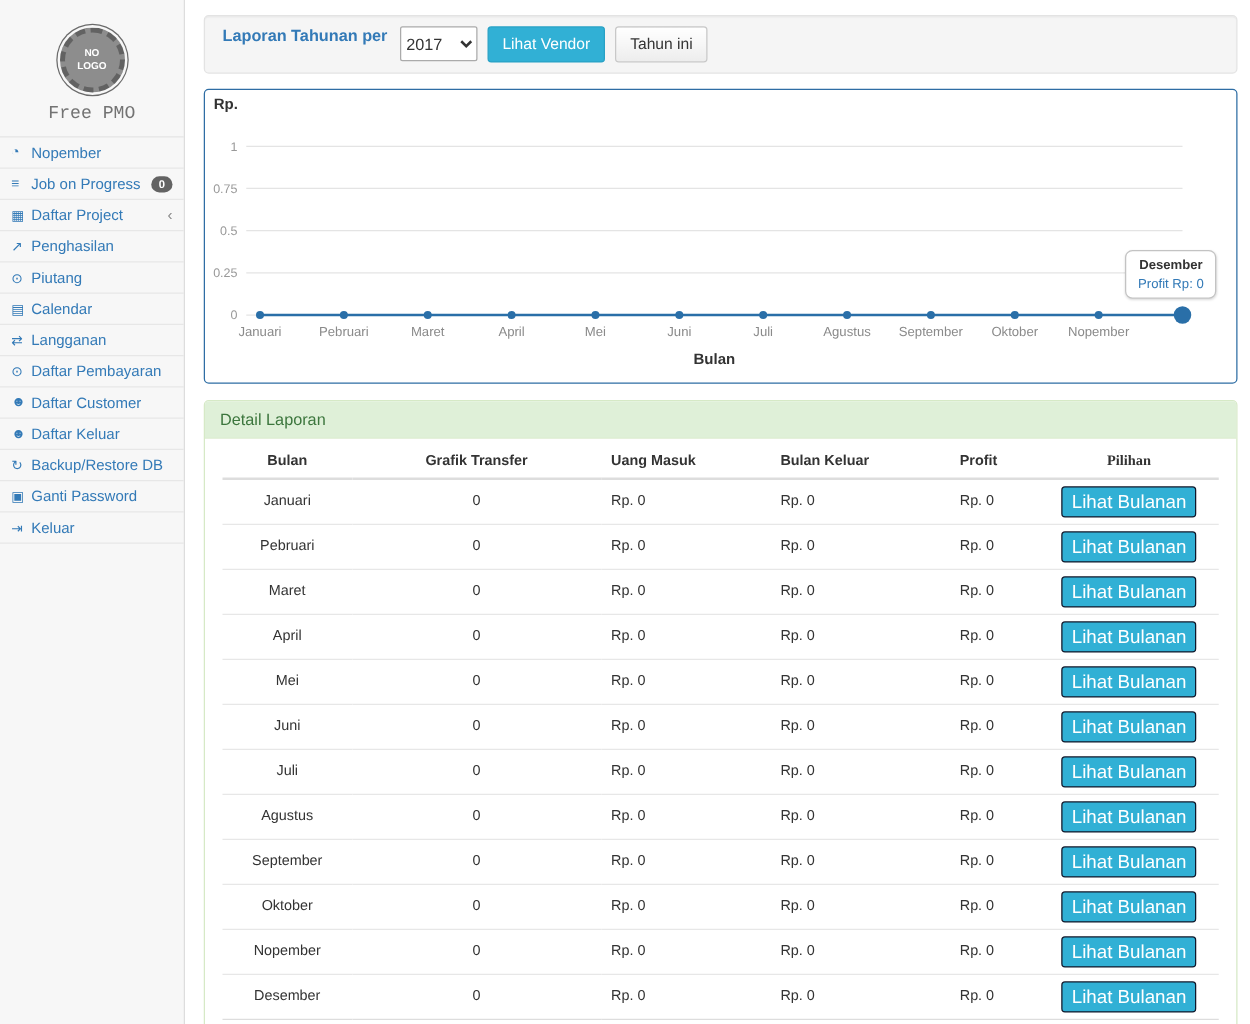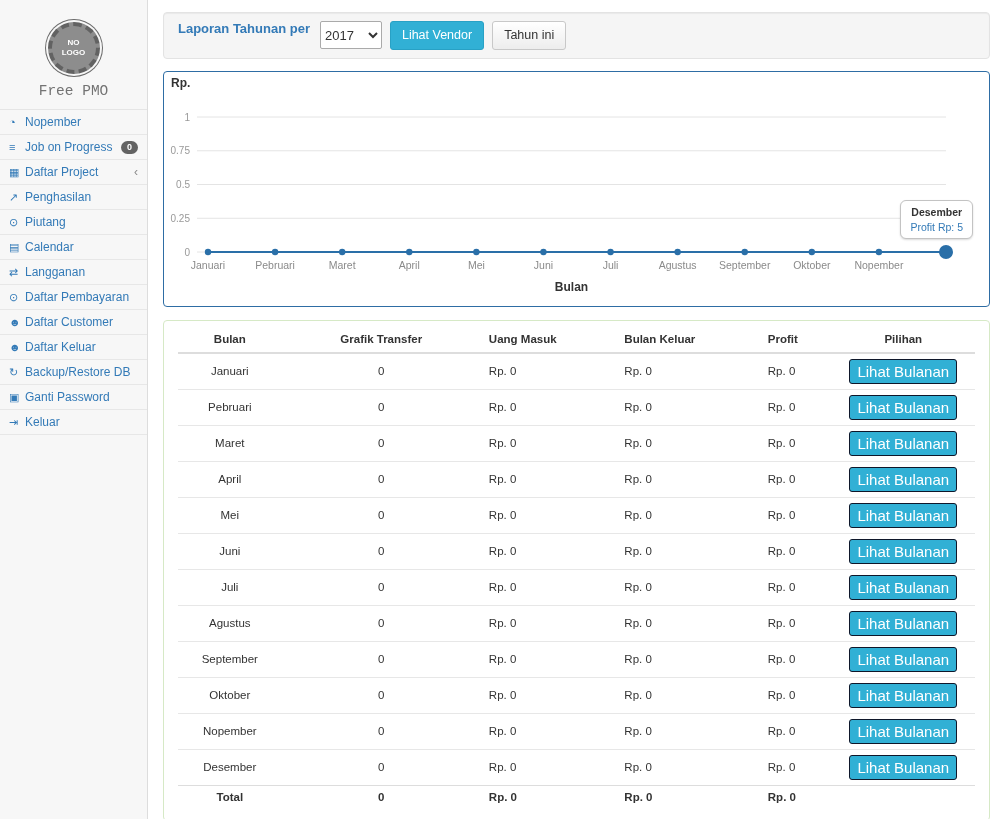--- a/index.html
+++ b/index.html
@@ -273,36 +273,37 @@
             <text x="379.4545454545455" y="197" text-anchor="middle" fill="#8a8a8a" font-size="10.5" font-family="Liberation Sans, sans-serif">Juni</text>
             <text x="446.54545454545456" y="197" text-anchor="middle" fill="#8a8a8a" font-size="10.5" font-family="Liberation Sans, sans-serif">Juli</text>
             <text x="513.6363636363636" y="197" text-anchor="middle" fill="#8a8a8a" font-size="10.5" font-family="Liberation Sans, sans-serif">Agustus</text>
             <text x="580.7272727272727" y="197" text-anchor="middle" fill="#8a8a8a" font-size="10.5" font-family="Liberation Sans, sans-serif">September</text>
             <text x="647.8181818181819" y="197" text-anchor="middle" fill="#8a8a8a" font-size="10.5" font-family="Liberation Sans, sans-serif">Oktober</text>
             <text x="714.909090909091" y="197" text-anchor="middle" fill="#8a8a8a" font-size="10.5" font-family="Liberation Sans, sans-serif">Nopember</text>
             <text x="407.5" y="219" text-anchor="middle" fill="#333" font-size="12" font-weight="bold" font-family="Liberation Sans, sans-serif">Bulan</text>
           </svg>
         <div class="chart-tooltip">
           <div class="tt-title">Desember</div>
-          <div class="tt-value">Profit Rp: 5</div>
+          <div class="tt-value">Profit Rp: 0</div>
         </div>
       </div>
     </div>
 
     <div class="panel panel-success">
+      <div class="panel-heading">Detail Laporan</div>
       <div class="table-body">
         <table class="report" id="report-table">
           <thead>
               <tr id="report-head-row">
                 <th class="al-c" style="width: 13%;">Bulan</th>
                 <th class="al-c" style="width: 25%;">Grafik Transfer</th>
                 <th class="al-r" style="width: 17%;">Uang Masuk</th>
                 <th class="al-r" style="width: 18%;">Bulan Keluar</th>
                 <th class="al-r" style="width: 9%;">Profit</th>
-                <th class="al-c" style="width: 18%;">Pilihan</th>
+                <th class="al-c" style="width: 18%; font-family: Liberation Serif, serif;">Pilihan</th>
               </tr>
             </thead>
           <tbody id="report-body">
               <tr>
                 <td class="al-c">Januari</td>
                 <td class="al-c">0</td>
                 <td class="al-r">Rp. 0</td>
                 <td class="al-r">Rp. 0</td>
                 <td class="al-r">Rp. 0</td>
                 <td class="al-c"><button class="btn-xs">Lihat Bulanan</button></td>

